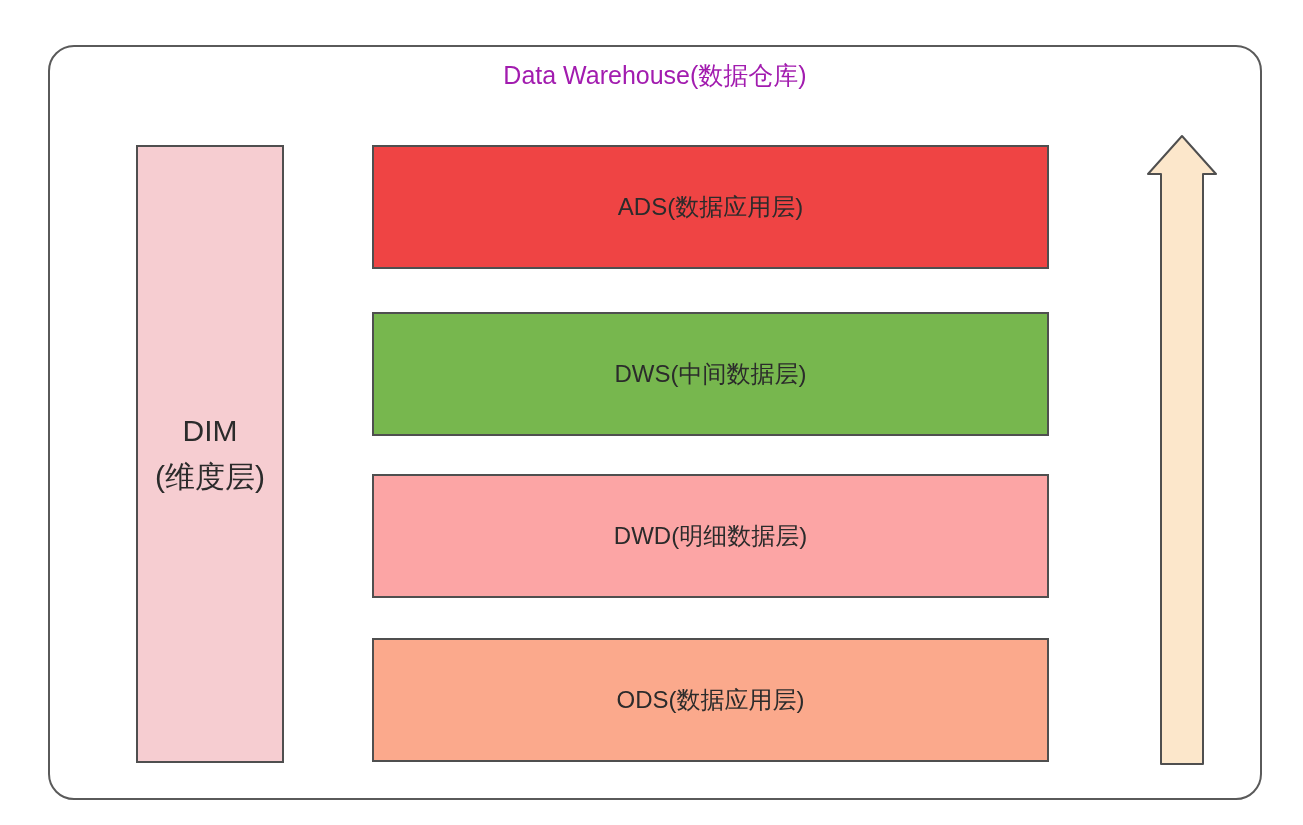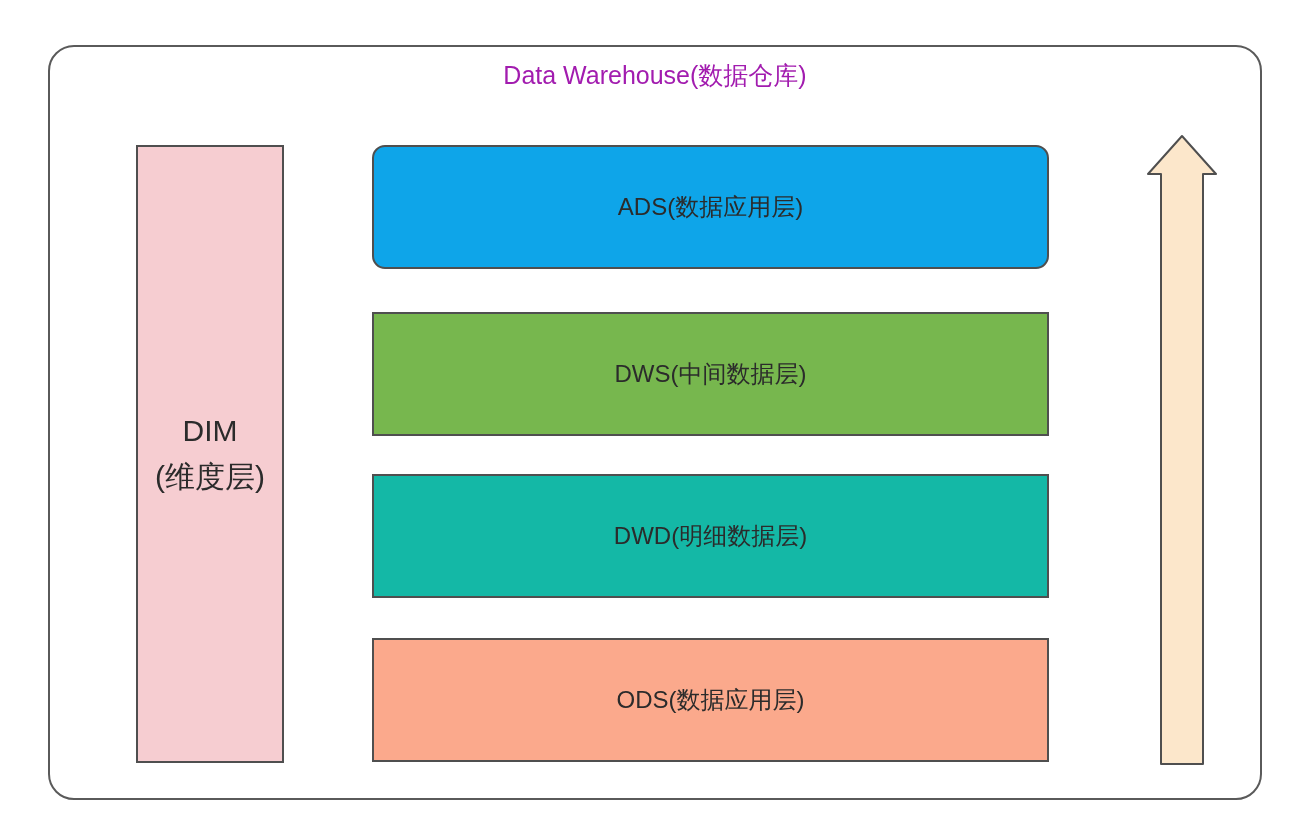--- a/index.html
+++ b/index.html
@@ -66,29 +66,29 @@
 
 <div class="frame">
 
   <div class="title">Data Warehouse(数据仓库)</div>
 
   <div class="dim-bar" style="background-color: rgb(246, 205, 209);">
     <span>DIM</span>
     <span>(维度层)</span>
   </div>
 
-  <div class="layer layer-0" style="background-color: #0ea5e9; border-radius: 13px;">
+  <div class="layer layer-0" style="background-color: #ef4444;">
     <span>ADS(数据应用层)</span>
   </div>
 
   <div class="layer layer-1" style="background-color: rgb(119, 183, 78);">
     <span>DWS(中间数据层)</span>
   </div>
 
-  <div class="layer layer-2" style="background-color: #14b8a6;">
+  <div class="layer layer-2" style="background-color: #fca5a5;">
     <span>DWD(明细数据层)</span>
   </div>
 
   <div class="layer layer-3" style="background-color: rgb(251, 169, 140);">
     <span>ODS(数据应用层)</span>
   </div>
 
   <div class="arrow-wrap">
     <svg width="72" height="632" viewBox="0 0 72 632" xmlns="http://www.w3.org/2000/svg">
       <polygon points="36,2 70,40 57,40 57,630 15,630 15,40 2,40" stroke="#4f4f4f" stroke-width="2" stroke-linejoin="round" fill="#fce7cb"></polygon>

